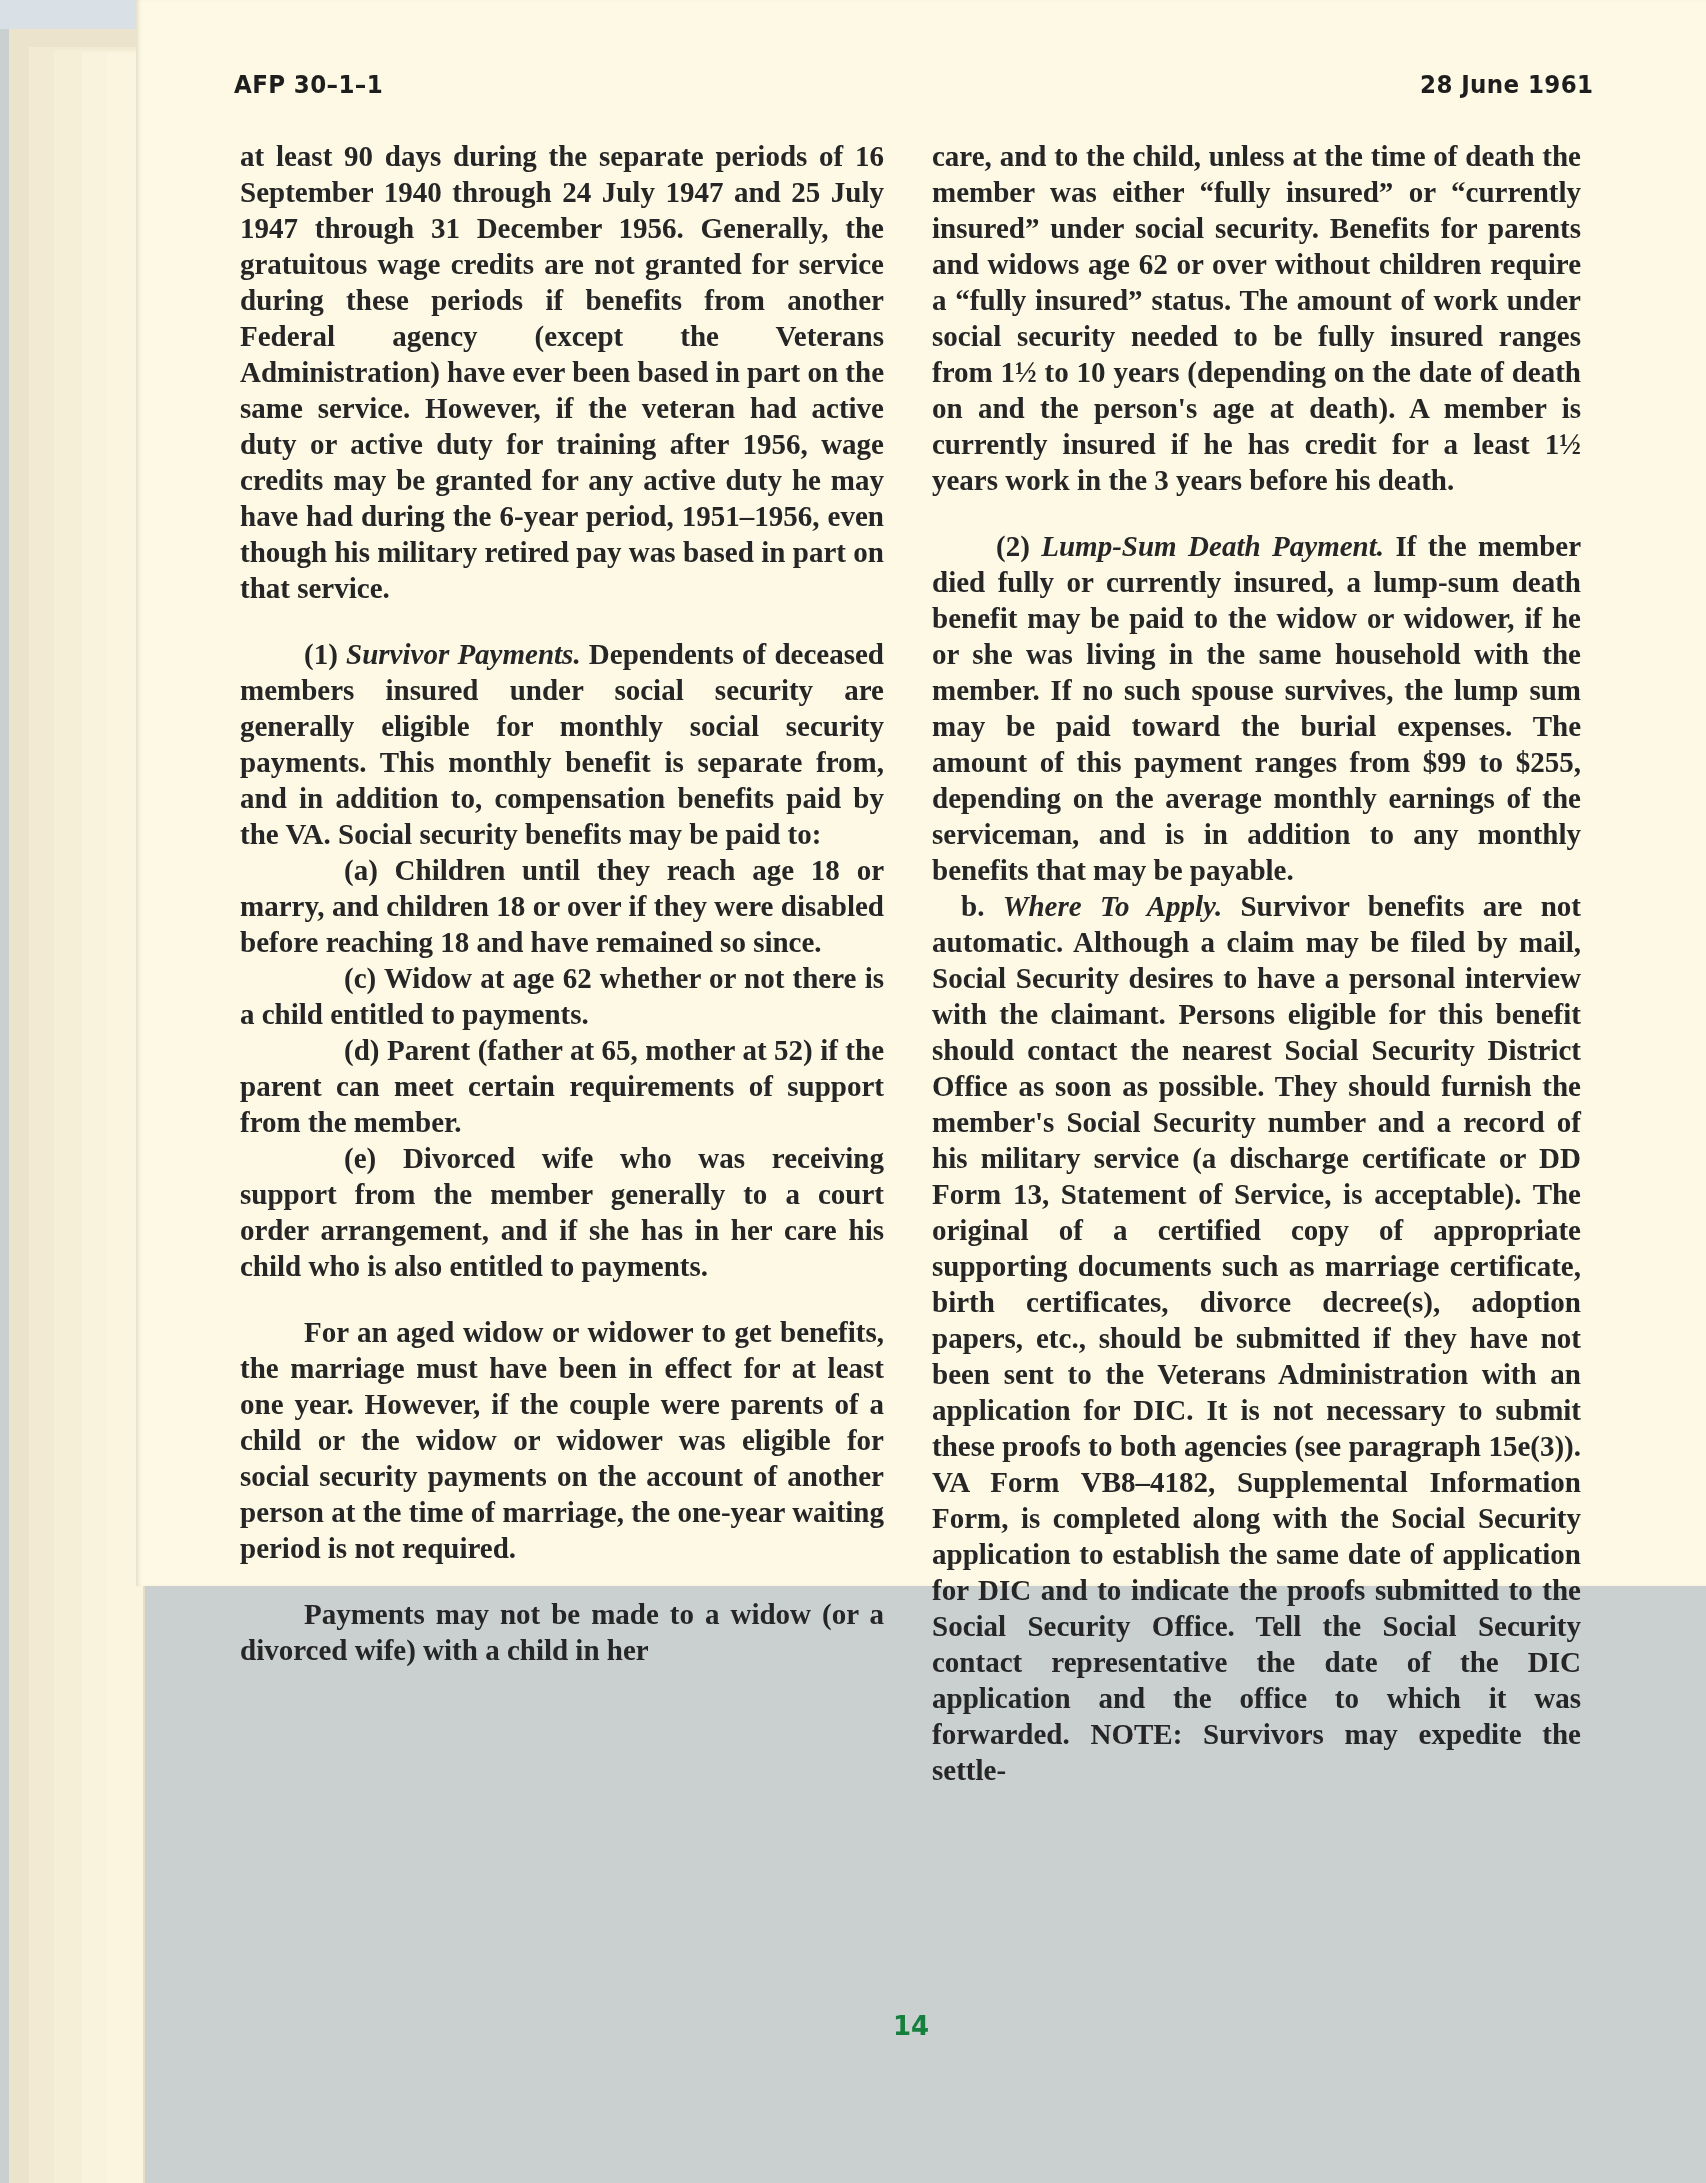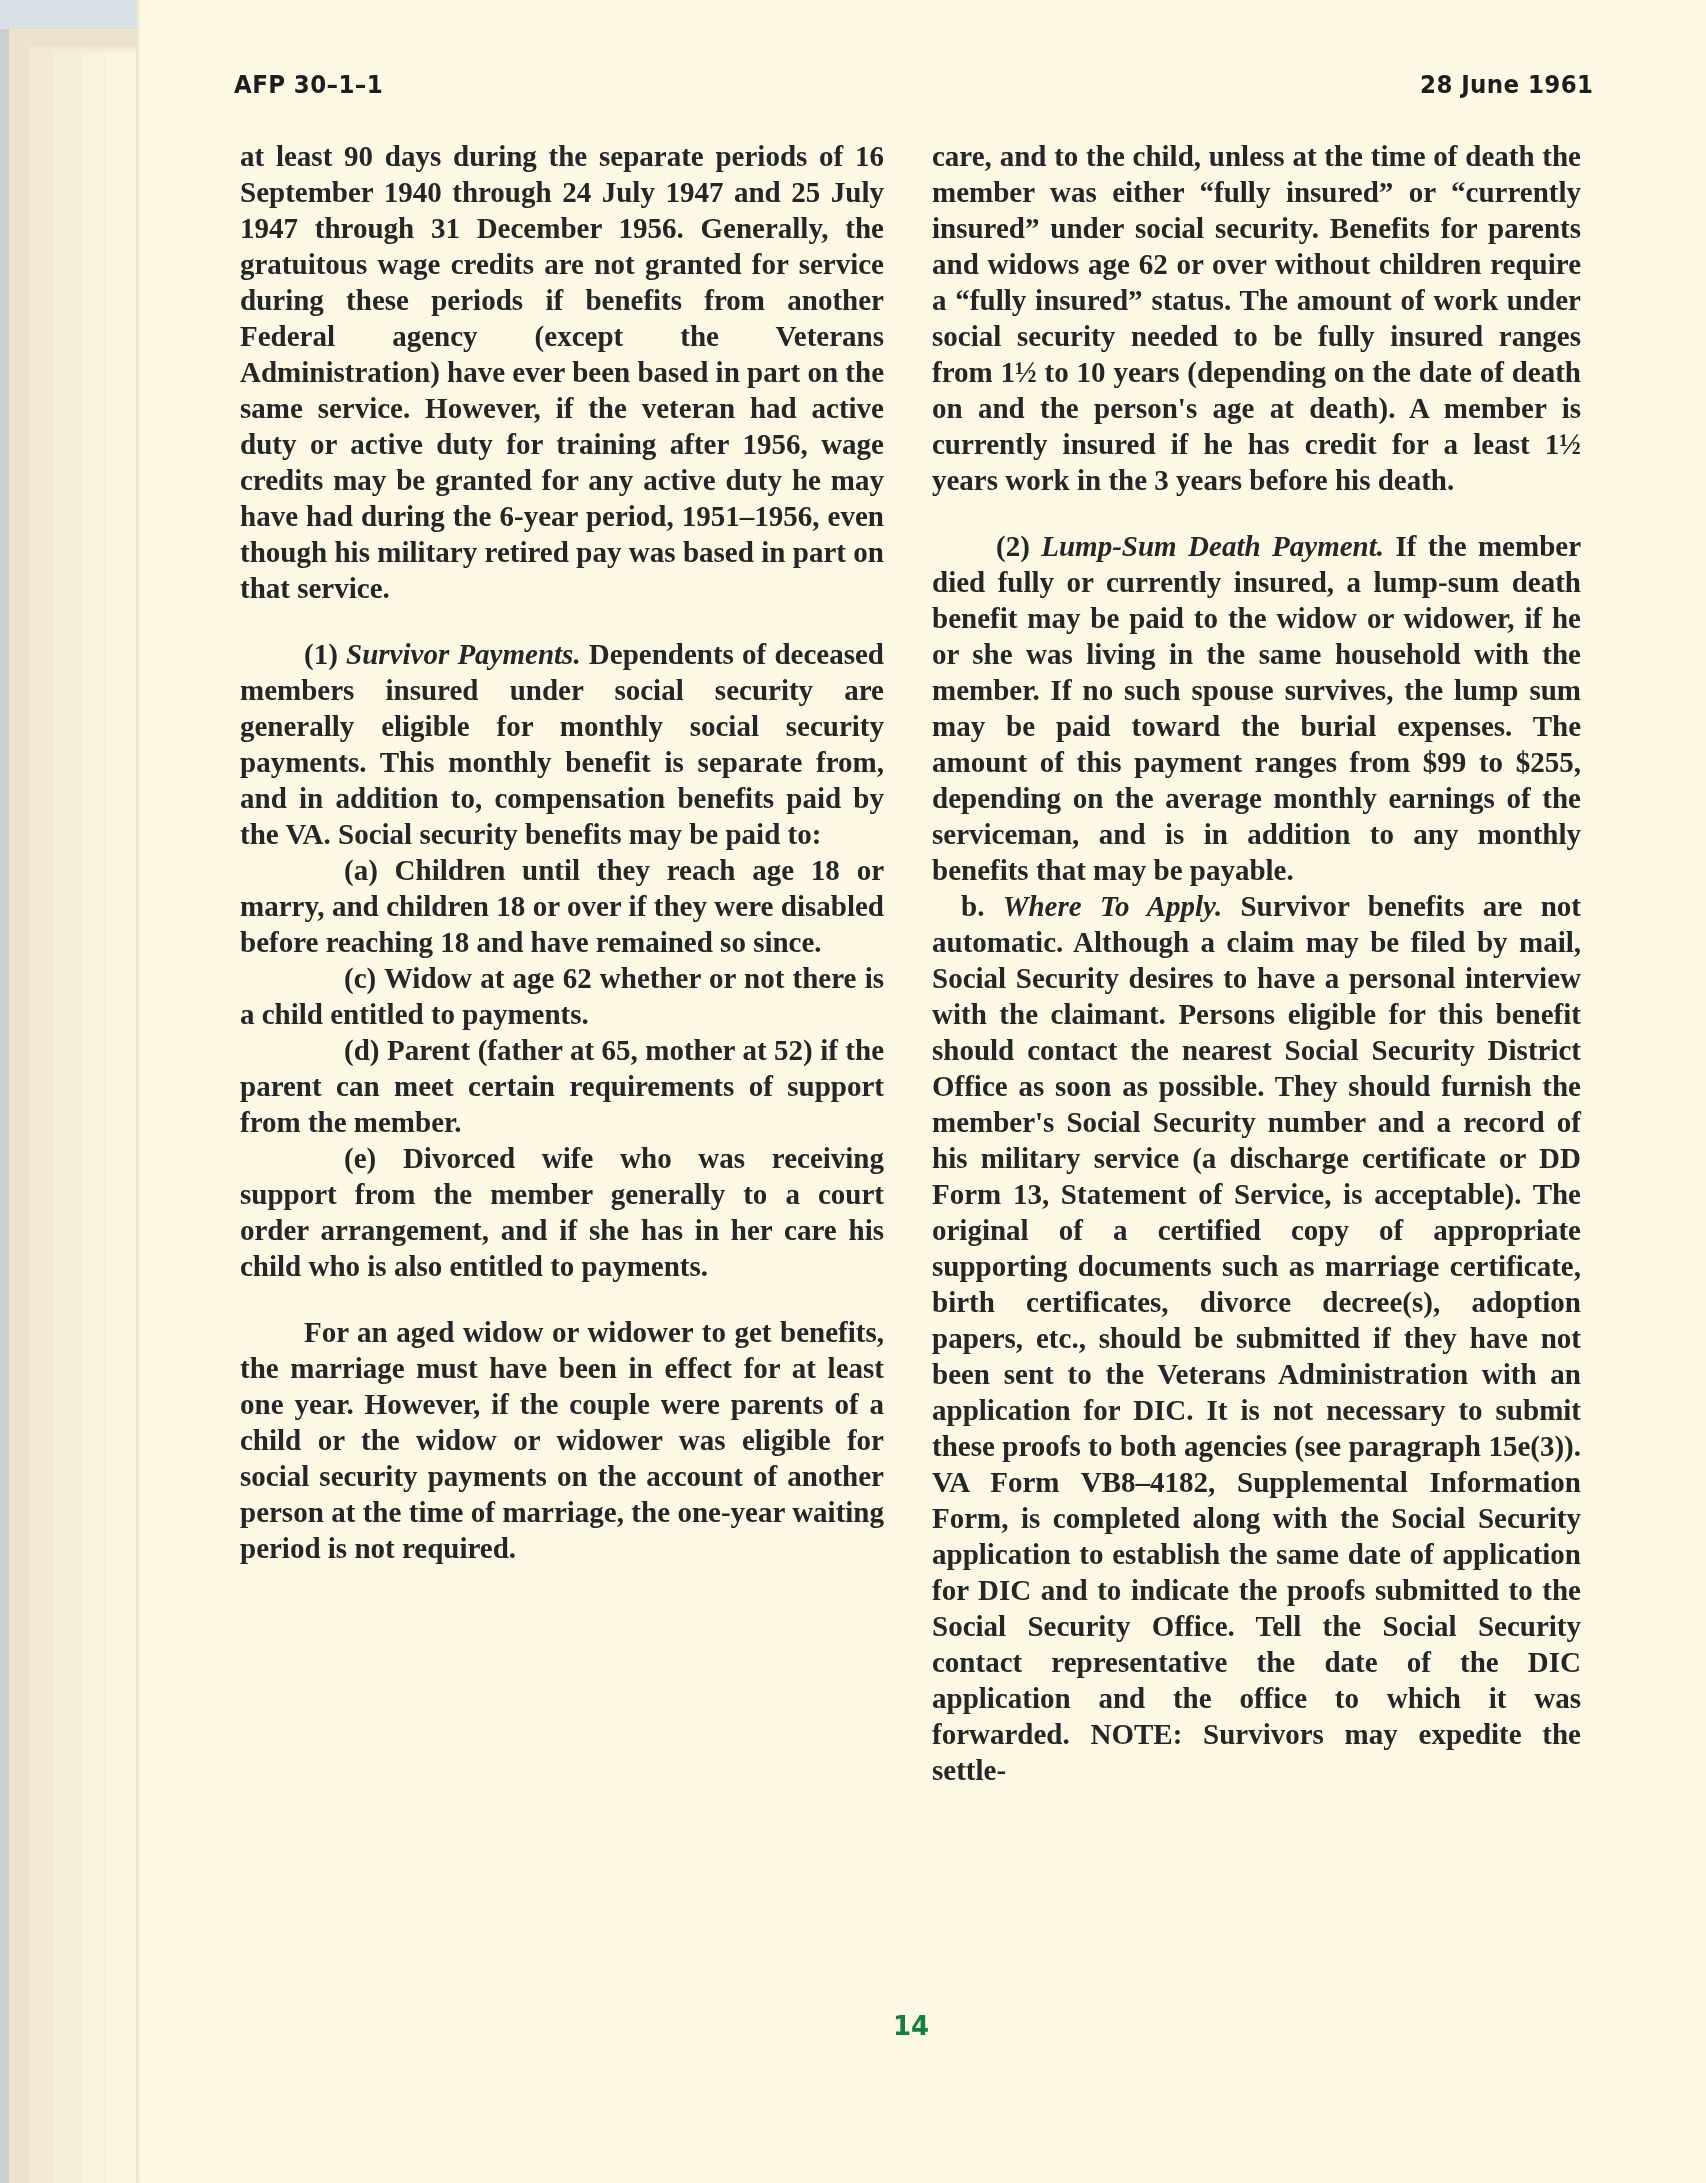--- a/index.html
+++ b/index.html
@@ -12,21 +12,21 @@
   .edges { position: absolute; left: 0; top: 0; width: 143px; height: 2183px; }
   .edge { position: absolute; top: 0; bottom: 0; border-right: 0.7px solid #e6dfc6; }
   .edge.e0 { left: 8.6px;  width: 135px; background: #ece3cc; top: 29px; }
   .edge.e1 { left: 29px;  width: 114px; background: #f2ead3; top: 47px; }
   .edge.e2 { left: 54px;  width: 89px; background: #f6efd8; top: 50px; }
   .edge.e3 { left: 82px; width: 61px;  background: #f9f2dc; top: 52px; }
   .edge.e4 { left: 107px; width: 36px;  background: #fbf5df; top: 53px; }
   .topband { position: absolute; left: 0; top: 0; width: 143px; height: 29px; background: #d9e0e6; }
 
   .page {
-    position: absolute; left: 136px; top: 0; width: 1571px; height: 2183px;
+    position: absolute; left: 136px; top: 0; width: 1571px; height: 1586px;
     background: #fdf9e5;
     box-shadow: inset 4.3px 0 5.7px -2.9px rgba(160,150,120,0.35);
   }
   .running-head {
     position: absolute; top: 70px;
     font-family: "DejaVu Sans", "Liberation Sans", sans-serif;
     font-weight: bold; font-size: 25px; color: #1e1e1e;
     letter-spacing: 0.4px;
     transform: scaleX(0.92); transform-origin: left center;
   }
@@ -70,20 +70,21 @@
   <div class="running-head rh-right">28 June 1961</div>
 
   <div class="column col-left">
     <p>at least 90 days during the separate periods of 16 September 1940 through 24 July 1947 and 25 July 1947 through 31 December 1956. Generally, the gratuitous wage credits are not granted for service during these periods if benefits from another Federal agency (except the Veterans Administration) have ever been based in part on the same service. However, if the veteran had active duty or active duty for training after 1956, wage credits may be granted for any active duty he may have had during the 6-year period, 1951–1956, even though his military retired pay was based in part on that service.</p>
     <p class="ind1"><span>(1)</span> <span class="ital">Survivor Payments.</span> <span>Dependents of deceased members insured under social security are generally eligible for monthly social security payments. This monthly benefit is separate from, and in addition to, compensation benefits paid by the VA. Social security benefits may be paid to:</span></p>
     <p class="ind2"><span>(a)</span> <span>Children until they reach age 18 or marry, and children 18 or over if they were disabled before reaching 18 and have remained so since.</span></p>
     <p class="ind2"><span>(c)</span> <span>Widow at age 62 whether or not there is a child entitled to payments.</span></p>
     <p class="ind2"><span>(d)</span> <span>Parent (father at 65, mother at 52) if the parent can meet certain requirements of support from the member.</span></p>
     <p class="ind2"><span>(e)</span> <span>Divorced wife who was receiving support from the member generally to a court order arrangement, and if she has in her care his child who is also entitled to payments.</span></p>
     <p class="ind1">For an aged widow or widower to get benefits, the marriage must have been in effect for at least one year. However, if the couple were parents of a child or the widow or widower was eligible for social security payments on the account of another person at the time of marriage, the one-year waiting period is not required.</p>
+    <p class="ind1">Payments may not be made to a widow (or a divorced wife) with a child in her</p>
   </div>
 
   <div class="column col-right">
     <p>care, and to the child, unless at the time of death the member was either “fully insured” or “currently insured” under social security. Benefits for parents and widows age 62 or over without children require a “fully insured” status. The amount of work under social security needed to be fully insured ranges from 1½ to 10 years (depending on the date of death on and the person's age at death). A member is currently insured if he has credit for a least 1½ years work in the 3 years before his death.</p>
     <p class="ind1"><span>(2)</span> <span class="ital">Lump-Sum Death Payment.</span> <span>If the member died fully or currently insured, a lump-sum death benefit may be paid to the widow or widower, if he or she was living in the same household with the member. If no such spouse survives, the lump sum may be paid toward the burial expenses. The amount of this payment ranges from $99 to $255, depending on the average monthly earnings of the serviceman, and is in addition to any monthly benefits that may be payable.</span></p>
     <p class="ind-b"><span>b.</span> <span class="ital">Where To Apply.</span> <span>Survivor benefits are not automatic. Although a claim may be filed by mail, Social Security desires to have a personal interview with the claimant. Persons eligible for this benefit should contact the nearest Social Security District Office as soon as possible. They should furnish the member's Social Security number and a record of his military service (a discharge certificate or DD Form 13, Statement of Service, is acceptable). The original of a certified copy of appropriate supporting documents such as marriage certificate, birth certificates, divorce decree(s), adoption papers, etc., should be submitted if they have not been sent to the Veterans Administration with an application for DIC. It is not necessary to submit these proofs to both agencies (see paragraph 15e(3)). VA Form VB8–4182, Supplemental Information Form, is completed along with the Social Security application to establish the same date of application for DIC and to indicate the proofs submitted to the Social Security Office. Tell the Social Security contact representative the date of the DIC application and the office to which it was forwarded. NOTE: Survivors may expedite the settle-</span></p>
   </div>
 
   <div class="page-number">14</div>
 </div>

